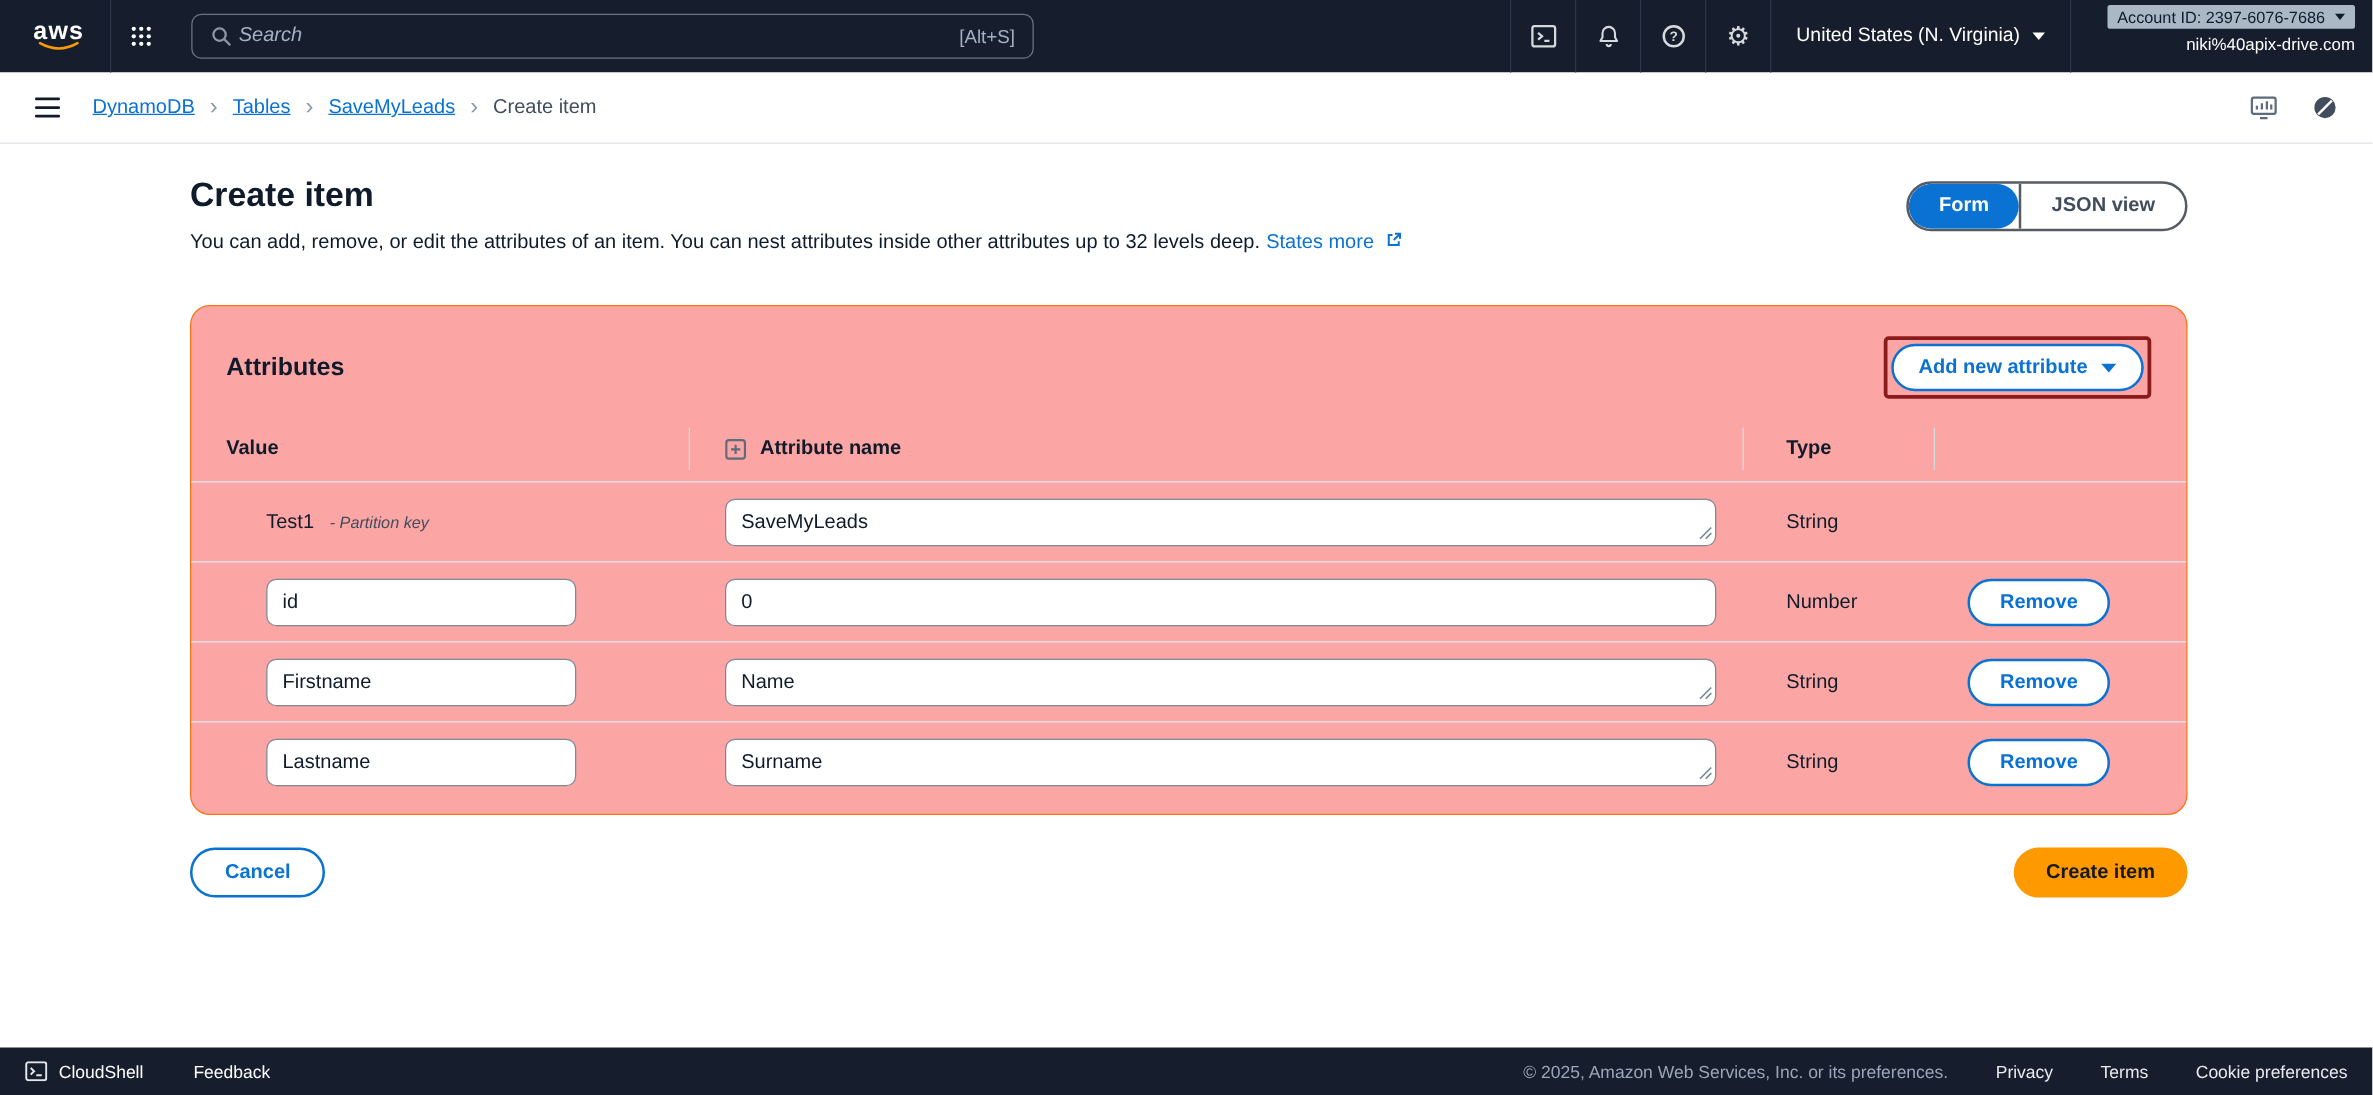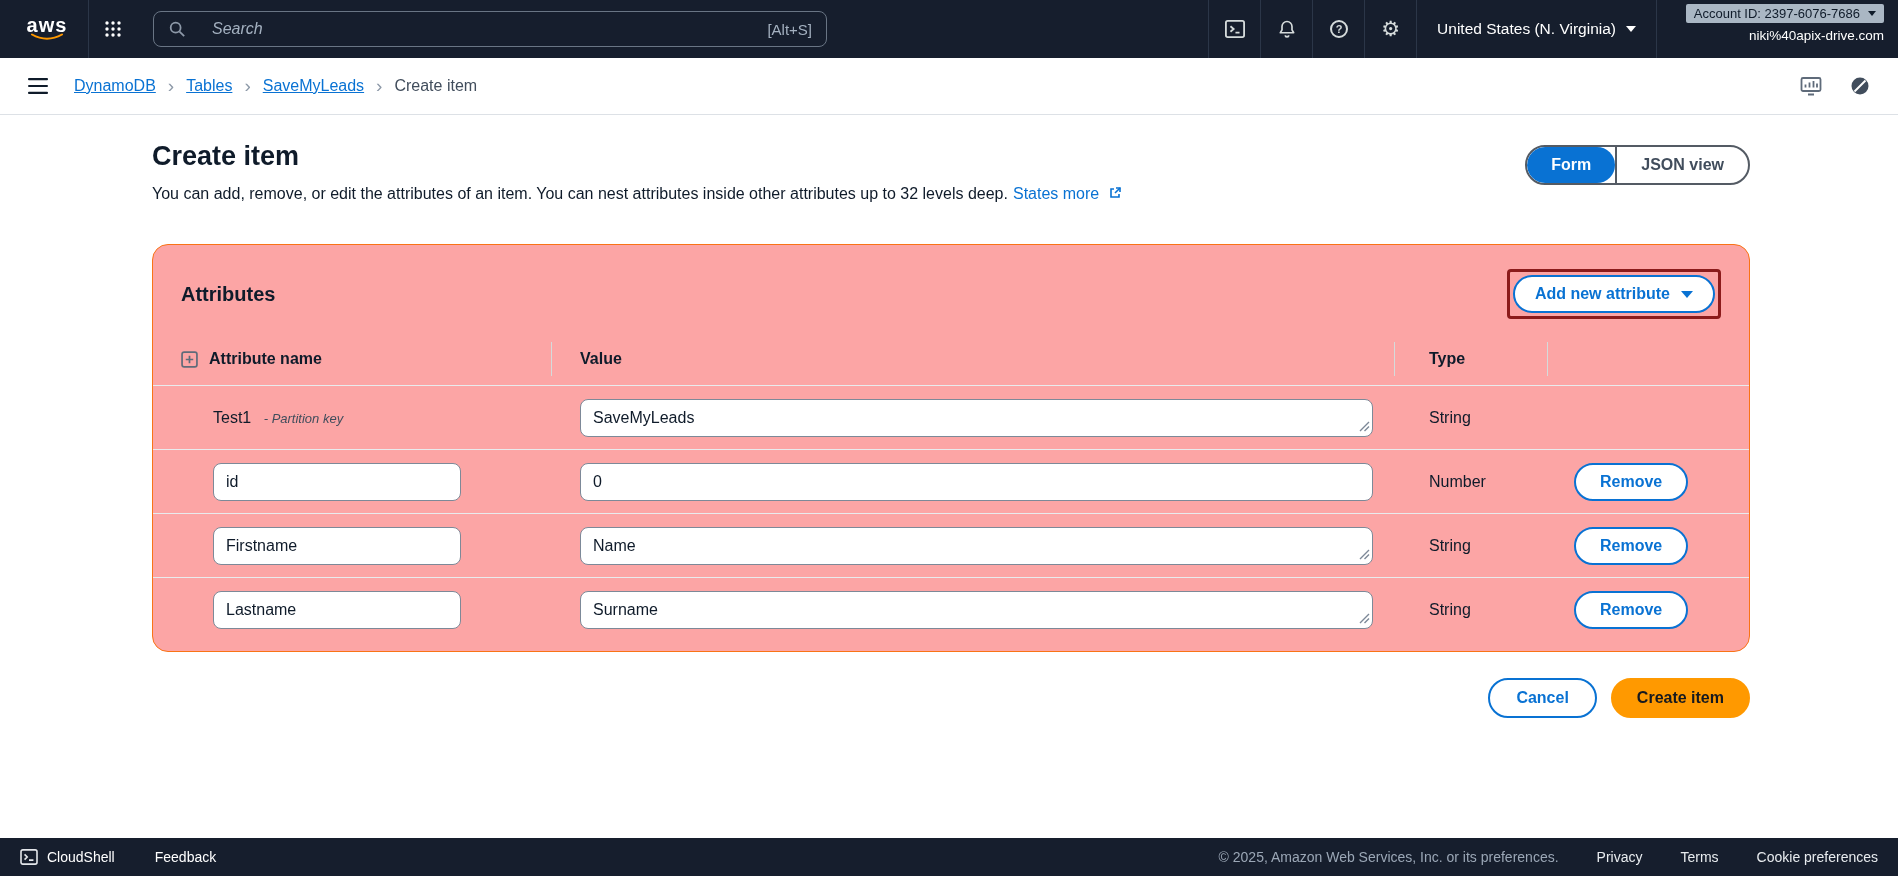--- a/index.html
+++ b/index.html
@@ -20,21 +20,21 @@
     padding: 0 0 0 18px;
   }
   .aws-logo { display: flex; flex-direction: column; align-items: center; width: 58px; cursor: pointer; }
   .aws-text { color: #fff; font-weight: bold; font-size: 20px; line-height: 18px; letter-spacing: 1px; }
   .aws-smile { margin-top: -1px; }
   .nav-sep { width: 1px; height: 58px; background: #2b3648; }
   .grid-btn { width: 48px; height: 58px; display: flex; align-items: center; justify-content: center; background: none; border: 0; cursor: pointer; }
   .searchbox {
     margin-left: 16px; width: 674px; height: 36px;
     border: 1px solid #697584; border-radius: 8px;
-    display: flex; align-items: center; padding: 0 14px; gap: 26px;
+    display: flex; align-items: center; padding: 0 14px; gap: 5px;
   }
   .searchbox input {
     flex: 1; background: transparent; border: 0; outline: none;
     color: #fff; font-size: 16px;
   }
   .searchbox input::placeholder { color: #a4b1c0; font-style: italic; }
   .search-shortcut { color: #a4b1c0; font-size: 15px; }
 
   .nav-right { margin-left: auto; display: flex; align-items: stretch; height: 100%; }
   .nav-icon-btn {
@@ -126,21 +126,21 @@
   .c-type { padding-left: 34px; font-size: 16px; }
   .c-actions { padding-left: 26px; }
   .pk-name { font-size: 16px; }
   .pk-suffix { font-style: italic; font-size: 13px; color: #414d5c; margin-left: 8px; }
 
   .btn-remove, .btn-cancel {
     border: 2px solid #0972d3; color: #0972d3; background: #fff;
     border-radius: 19px; height: 38px; padding: 0 24px;
     font-size: 16px; font-weight: 700; cursor: pointer;
   }
-  .page-actions { display: flex; justify-content: flex-end; align-items: center; gap: 14px; margin-top: 26px; }
+  .page-actions { display: flex; justify-content: space-between; align-items: center; gap: 14px; margin-top: 26px; }
   .btn-cancel { height: 40px; border-radius: 20px; padding: 0 26px; }
   .btn-primary {
     background: #ff9900; border: 2px solid #ff9900; color: #16191f;
     border-radius: 20px; height: 40px; padding: 0 24px;
     font-size: 16px; font-weight: 700; cursor: pointer;
   }
 
   
   .footer {
     position: absolute; bottom: 0; left: 0; width: 100%; height: 38px;
@@ -282,30 +282,30 @@
       <h2 class="card-title">Attributes</h2>
       <div class="attr-highlight">
         <button class="btn-outline">
           <span>Add new attribute</span>
           <span class="caret blue"></span>
         </button>
       </div>
     </div>
 
     <div class="thead">
+      <div class="hcell h-value">Value</div>
       <div class="hcell h-name">
         <span style="display:flex;">
           <svg width="17" height="17" viewBox="0 0 16 16" fill="none" stroke="#5f6b7a" stroke-width="1.6">
             <rect x="1" y="1" width="14" height="14" rx="2"></rect>
               <path d="M8 4.5v7M4.5 8h7"></path>
           </svg>
         </span>
         <span>Attribute name</span>
       </div>
-      <div class="hcell h-value">Value</div>
       <div class="hcell h-type">Type</div>
       <div class="hcell"></div>
     </div>
 
     <div class="trow">
       <div class="c-name">
         <span class="pk-name">Test1</span>
         <span class="pk-suffix">- Partition key</span>
       </div>
       <div class="c-value">

